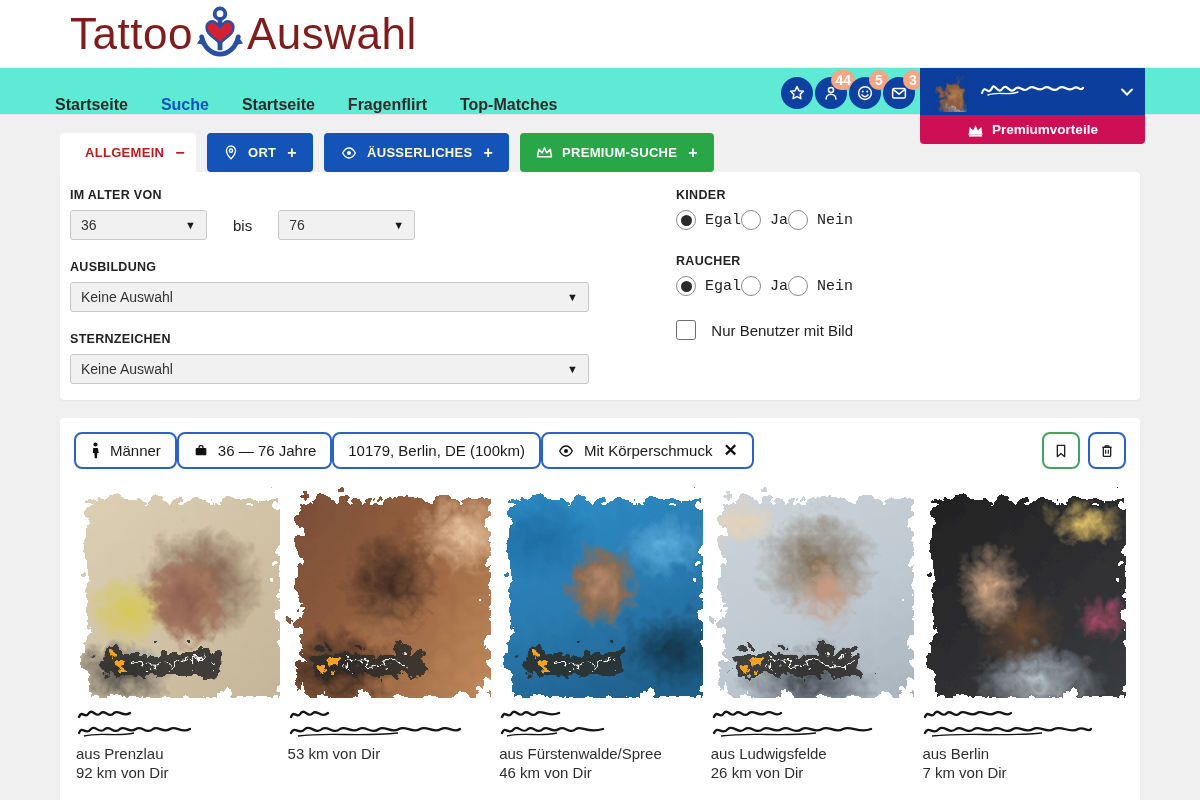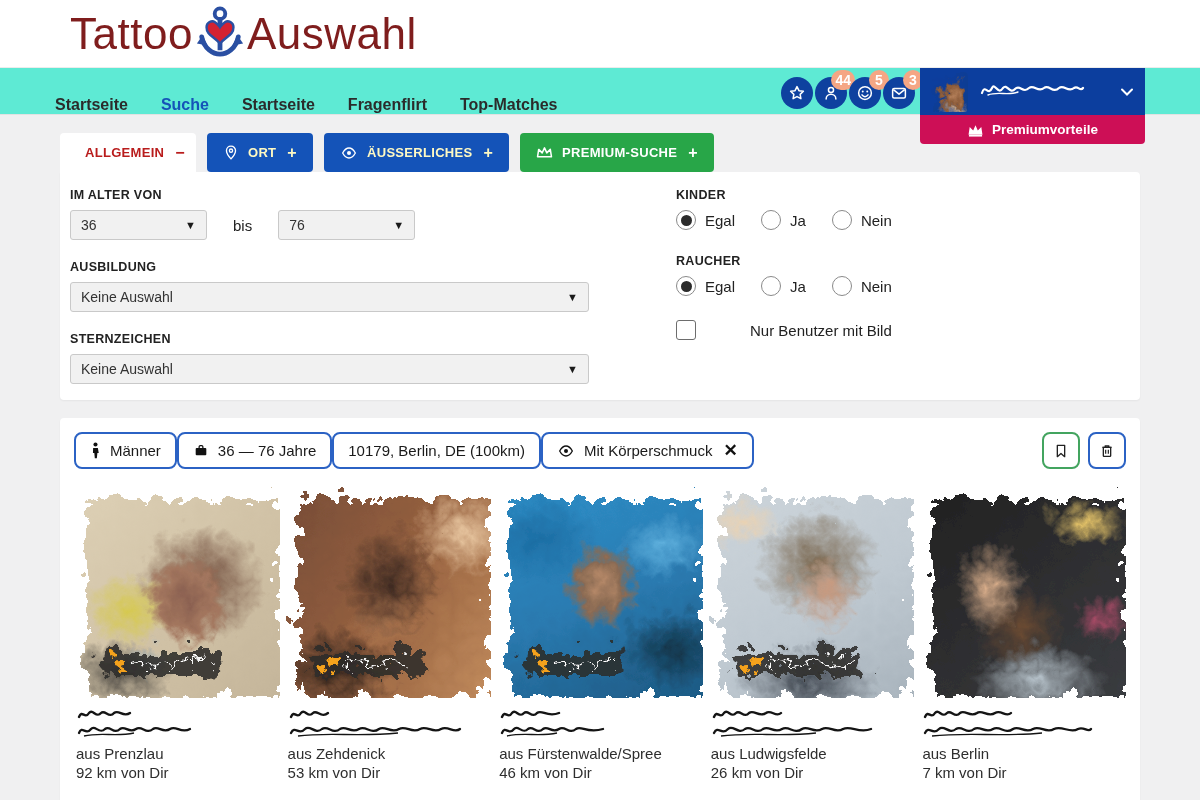--- a/index.html
+++ b/index.html
@@ -47,21 +47,21 @@
   .filter-panel { margin:0 60px; width:1080px; height:228px; padding:16px 10px; display:flex; }
   .fcol-left { width:540px; }
   .fcol-right { margin-left:66px; }
   .flabel { font-size:12.5px; font-weight:600; color:#222; letter-spacing:.3px; margin-bottom:8px; }
   .sel { background:#f1f1f1; border:1px solid #c9c9c9; border-radius:3px; height:30px; display:flex; align-items:center; padding:0 10px; font-size:14px; color:#333; cursor:pointer; }
   .sel .caret { margin-left:auto; font-size:11px; color:#1a1a1a; }
   .age-row { display:flex; align-items:center; margin-bottom:20px; }
   .sel-age { width:137px; }
   .bis { margin:0 26px; font-size:15px; color:#222; }
   .sel-wide { width:519px; margin-bottom:20px; }
-  .radio-row { display:flex; align-items:center; gap:26px; margin-bottom:24px; }
+  .radio-row { display:flex; align-items:center; margin-bottom:24px;font-family:Liberation Mono, monospace; }
   .radio-opt { display:flex; align-items:center; gap:9px; cursor:pointer; }
   .radio { width:20px; height:20px; border-radius:50%; border:1px solid #8a8a8a; background:#fff; display:flex; align-items:center; justify-content:center; }
   .radio.on::after { content:""; width:11px; height:11px; border-radius:50%; background:#2b2b2b; }
   .radio-lbl { font-size:15px; color:#222; }
   .check-row { display:flex; align-items:center; gap:12px; cursor:pointer;justify-content:space-between; }
   .checkbox { width:20px; height:20px; border:1.5px solid #6d6d6d; border-radius:3px; background:#fff; }
   .check-lbl { font-size:15px; color:#222; }
 
   
   .results-panel { margin:18px 60px 0; width:1080px; height:400px; border-radius:4px; padding:14px; }
@@ -378,21 +378,20 @@
         <div class="card-meta">
           <div class="card-name">
             <svg width="44" height="16" viewBox="0 0 44 16">
                 <path d="M3 10 C6 2 9 13 13 6 C17 1 20 12 25 6 C29 2 33 12 40 6" stroke="#141414" stroke-width="2.4" fill="none" stroke-linecap="round"></path>
               </svg>
             <svg width="176" height="16" viewBox="0 0 176 16">
                 <path d="M3 10 C7 2 11 13 17 6 C22 1 27 12 34 6 C40 2 45 12 52 6 C58 2 63 11 71 6 C78 2 83 12 91 6 C97 2 103 11 111 6 C118 2 124 11 132 6 C139 2 145 11 153 6 C160 2 166 11 172 6" stroke="#141414" stroke-width="2.3" fill="none" stroke-linecap="round"></path>
                 <path d="M10 13 C40 9 70 14 110 10" stroke="#141414" stroke-width="1.3" fill="none"></path>
               </svg>
           </div>
-          <div class="card-loc">aus Zehdenick</div>
           <div class="card-dist">53 km von Dir</div>
         </div>
       </div>
 
       <div class="card">
         <div class="photo">
           <div class="photo-art f1" style="background: radial-gradient(54px 64px at 48% 44%, rgb(181, 136, 104) 0%, rgb(138, 106, 82) 40%, transparent 68%), radial-gradient(88px 68px at 15% 20%, rgb(28, 109, 163) 0%, transparent 70%), radial-gradient(78px 58px at 85% 76%, rgb(18, 52, 72) 0%, transparent 70%), radial-gradient(68px 48px at 80% 24%, rgb(95, 176, 221) 0%, transparent 65%), linear-gradient(160deg, rgb(46, 142, 199) 0%, rgb(42, 122, 176) 50%, rgb(29, 90, 132) 100%);">
             <div class="online-badge">
               <span class="dot"></span>
               <svg width="64" height="12" viewBox="0 0 64 12">

